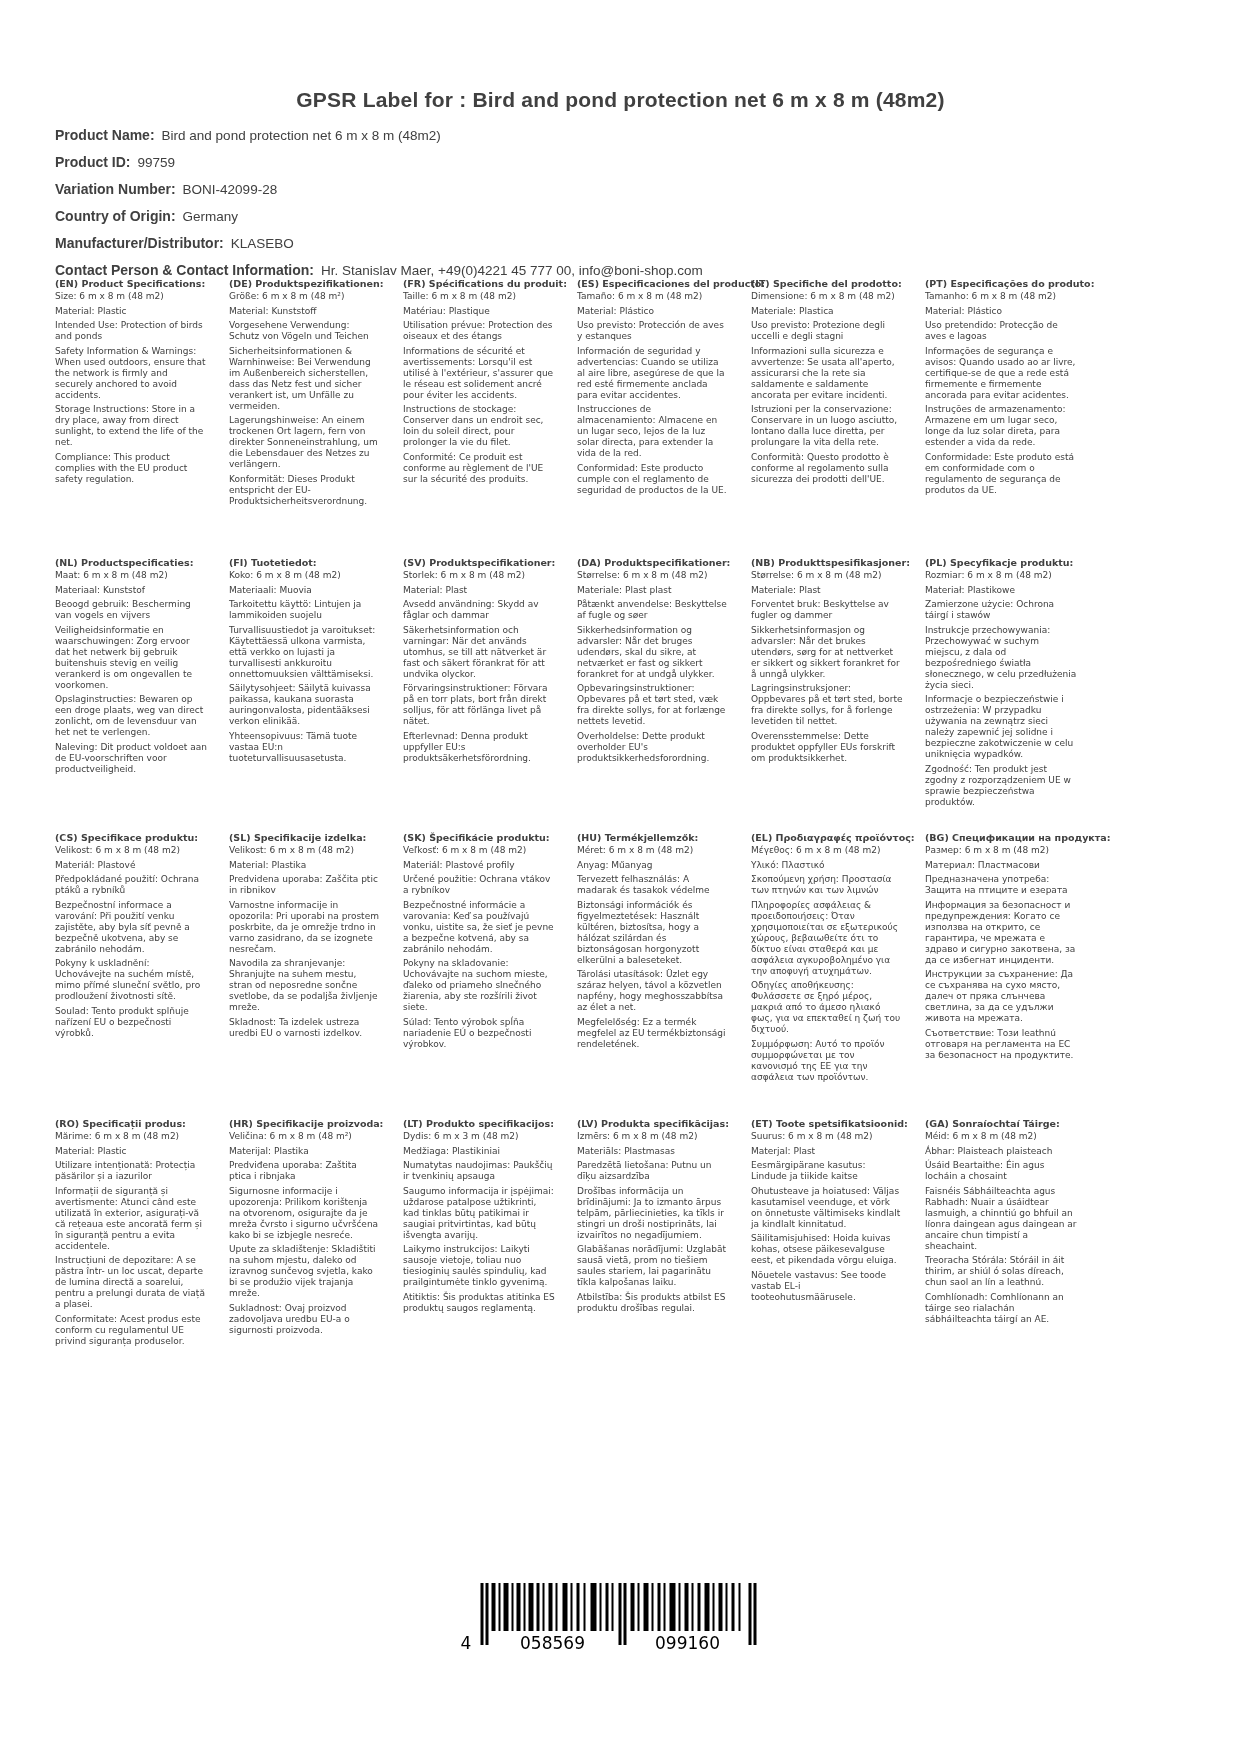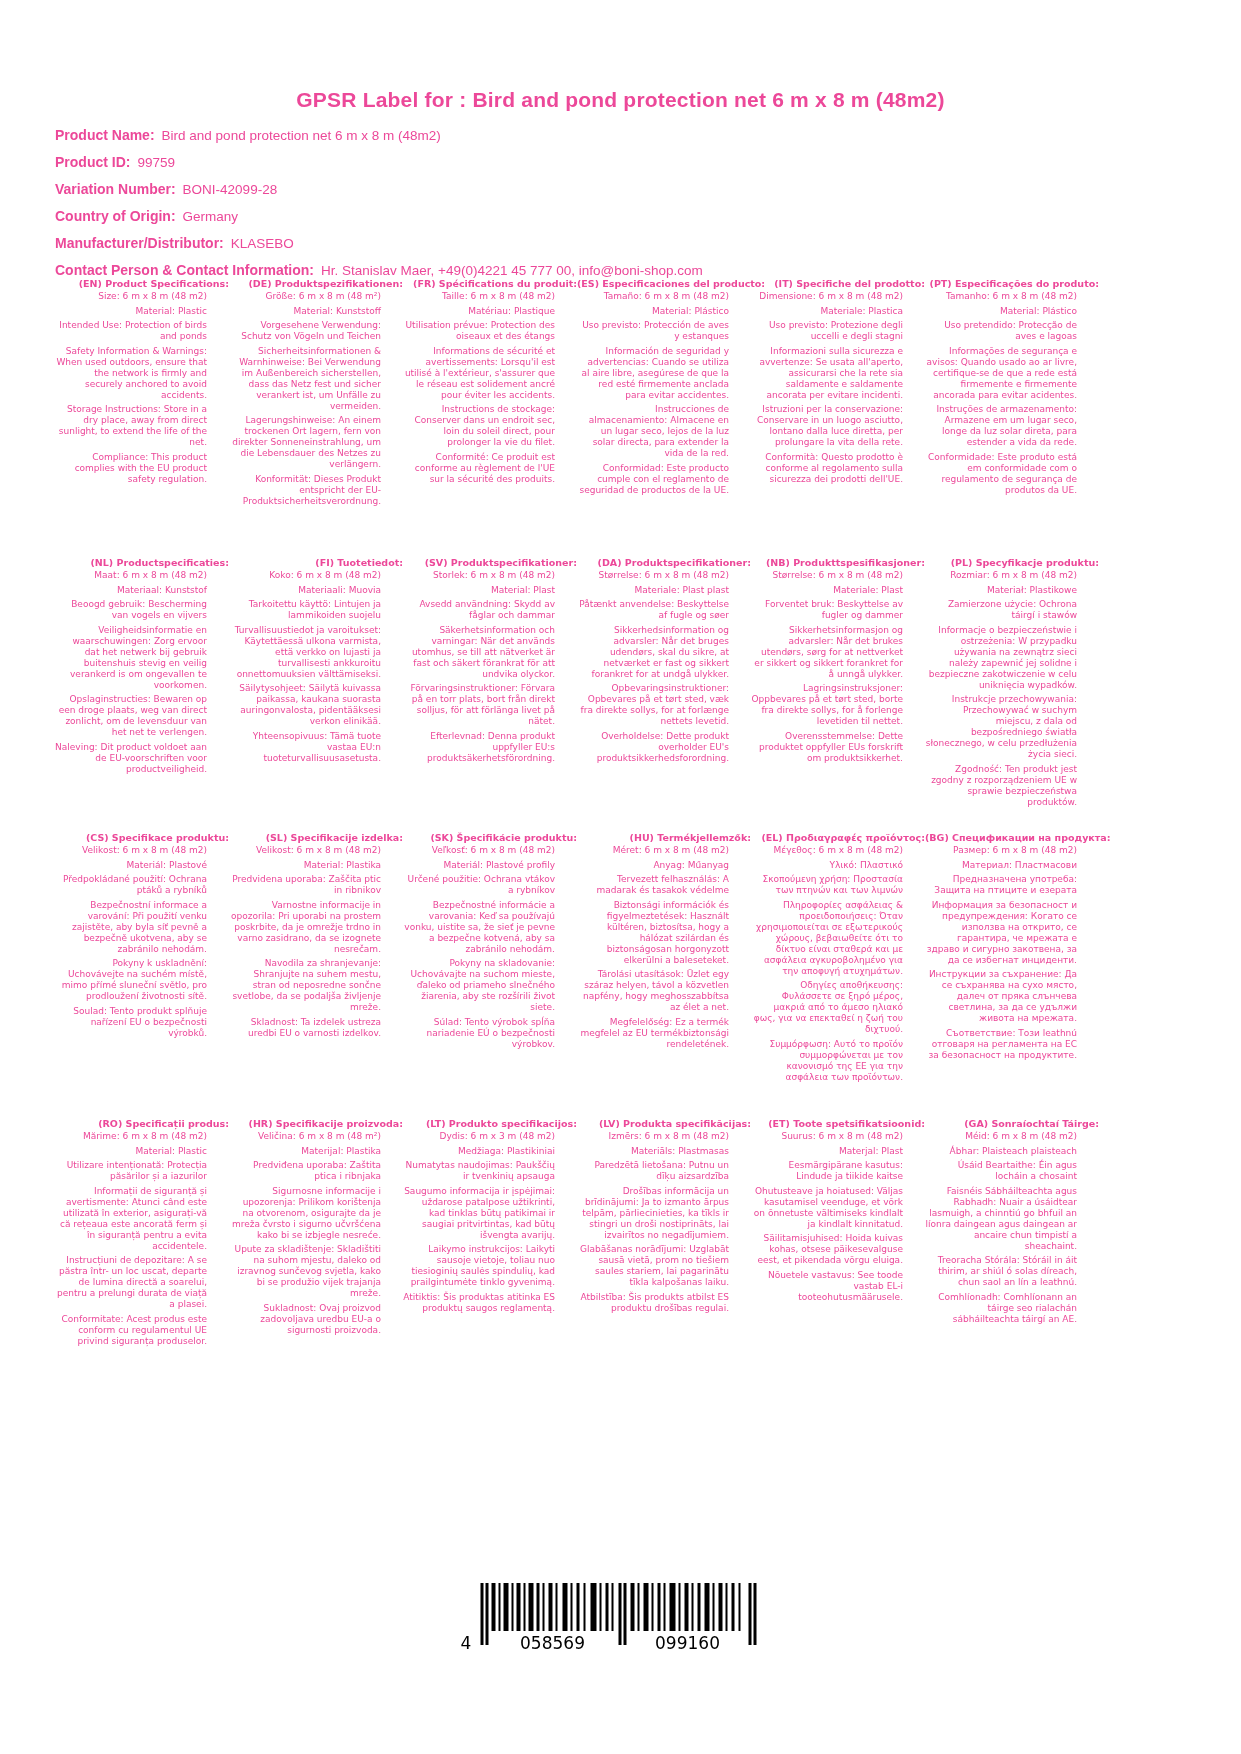--- a/index.html
+++ b/index.html
@@ -1,21 +1,21 @@
 <!DOCTYPE html>
 <html><head>
 <meta charset="utf-8">
 <style>
   html, body { margin: 0; padding: 0; background: #ffffff; }
   .page {
     position: relative;
     width: 1241px;
     height: 1709px;
     background: #ffffff;
-    color: #ec4899;
+    color: #404040;
     font-family: "DejaVu Sans", sans-serif;
     overflow: hidden;
   }
   .title {
     position: absolute;
     top: 88px;
     left: 0;
     width: 100%;
     text-align: center;
     font-family: "Liberation Sans", sans-serif;
@@ -34,21 +34,21 @@
   .info-value { margin-left: 7px; font-family: "Liberation Sans", sans-serif; }
   .grid {
     position: absolute;
     top: 278px;
     left: 55px;
     width: 1150px;
     display: grid;
     grid-template-columns: repeat(6, 174px);
     grid-template-rows: 279px 275px 286px auto;
   }
-  .block { width: 174px; overflow: visible; text-align: right; }
+  .block { width: 174px; overflow: visible; }
   .block-heading {
     font-size: 9.5px;
     font-weight: 700;
     white-space: nowrap;
     margin: 0 0 2px 0;
   }
   .block p {
     margin: 0 0 3.5px 0;
     font-size: 9px;
     line-height: 11px;
@@ -191,22 +191,22 @@
         <p>Forventet bruk: Beskyttelse av fugler og dammer</p>
         <p>Sikkerhetsinformasjon og advarsler: Når det brukes utendørs, sørg for at nettverket er sikkert og sikkert forankret for å unngå ulykker.</p>
         <p>Lagringsinstruksjoner: Oppbevares på et tørt sted, borte fra direkte sollys, for å forlenge levetiden til nettet.</p>
         <p>Overensstemmelse: Dette produktet oppfyller EUs forskrift om produktsikkerhet.</p>
       </div>
       <div class="block">
         <div class="block-heading">(PL) Specyfikacje produktu:</div>
         <p>Rozmiar: 6 m x 8 m (48 m2)</p>
         <p>Materiał: Plastikowe</p>
         <p>Zamierzone użycie: Ochrona táirgí i stawów</p>
+        <p>Instrukcje przechowywania: Przechowywać w suchym miejscu, z dala od bezpośredniego światła słonecznego, w celu przedłużenia życia sieci.</p>
         <p>Informacje o bezpieczeństwie i ostrzeżenia: W przypadku używania na zewnątrz sieci należy zapewnić jej solidne i bezpieczne zakotwiczenie w celu uniknięcia wypadków.</p>
-        <p>Instrukcje przechowywania: Przechowywać w suchym miejscu, z dala od bezpośredniego światła słonecznego, w celu przedłużenia życia sieci.</p>
         <p>Zgodność: Ten produkt jest zgodny z rozporządzeniem UE w sprawie bezpieczeństwa produktów.</p>
       </div>
       <div class="block">
         <div class="block-heading">(CS) Specifikace produktu:</div>
         <p>Velikost: 6 m x 8 m (48 m2)</p>
         <p>Materiál: Plastové</p>
         <p>Předpokládané použití: Ochrana ptáků a rybníků</p>
         <p>Bezpečnostní informace a varování: Při použití venku zajistěte, aby byla síť pevně a bezpečně ukotvena, aby se zabránilo nehodám.</p>
         <p>Pokyny k uskladnění: Uchovávejte na suchém místě, mimo přímé sluneční světlo, pro prodloužení životnosti sítě.</p>
         <p>Soulad: Tento produkt splňuje nařízení EU o bezpečnosti výrobků.</p>

